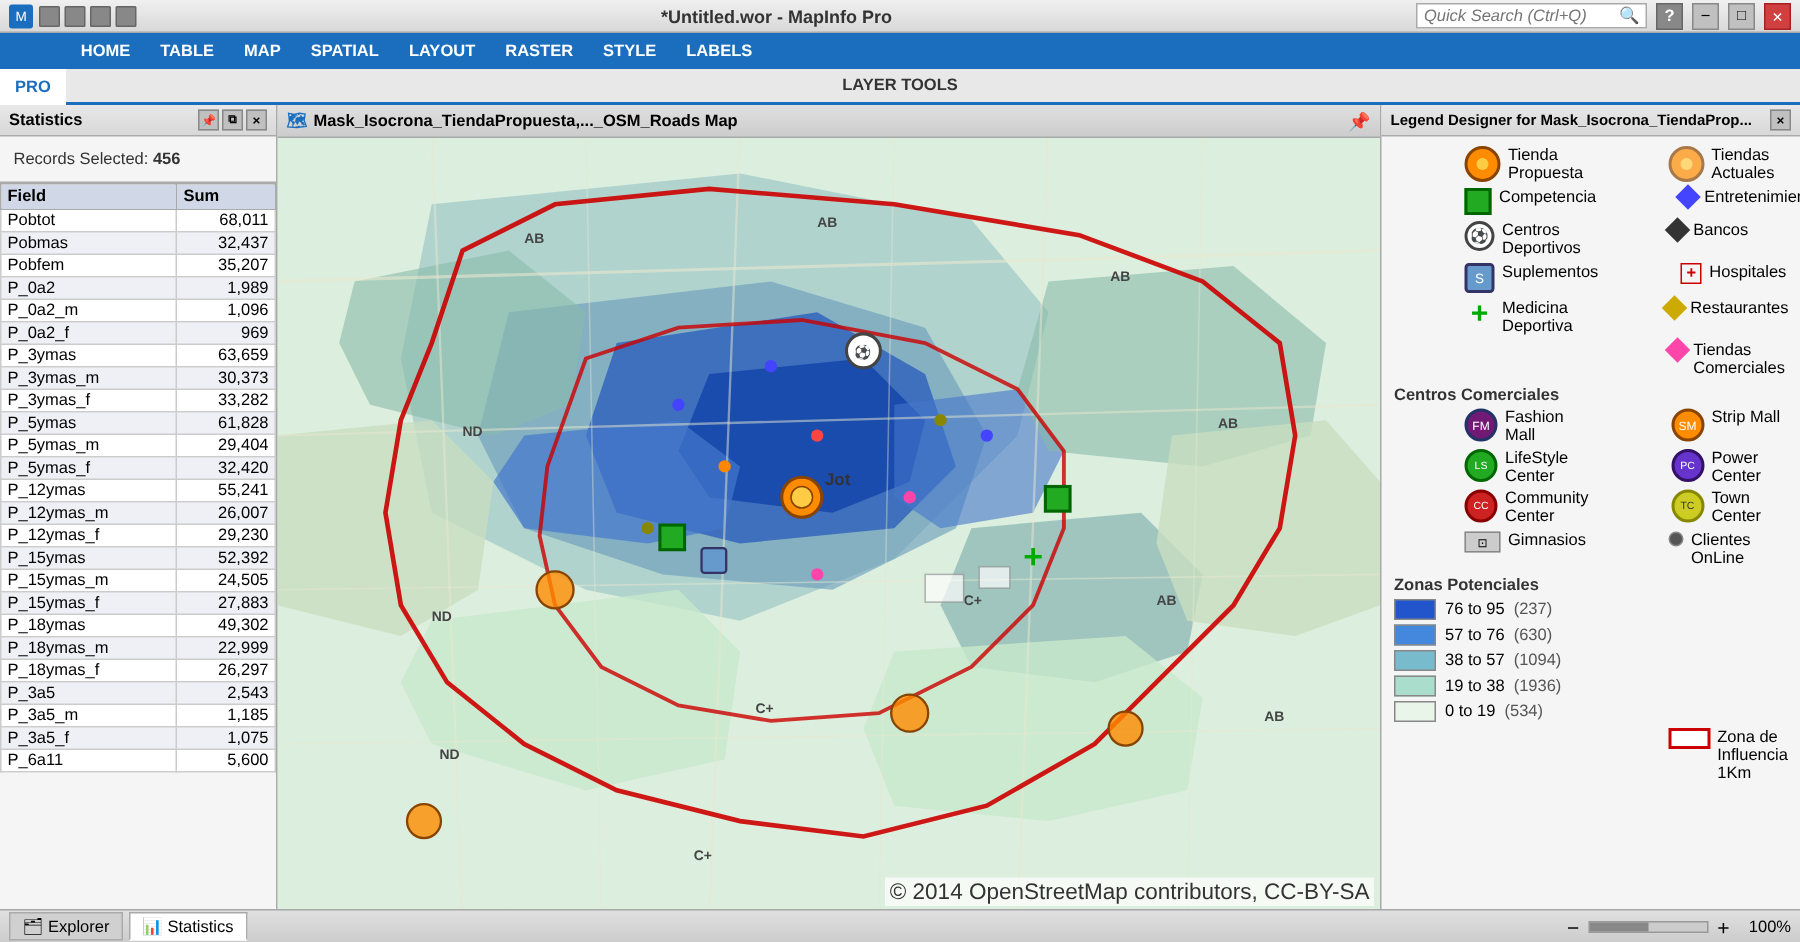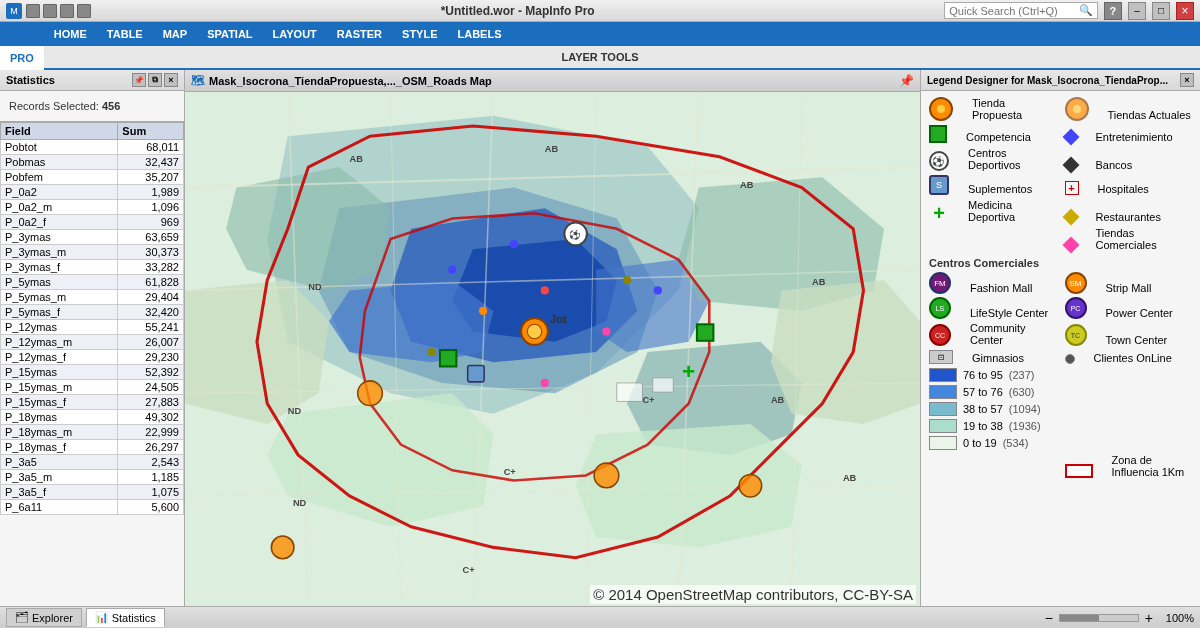--- a/index.html
+++ b/index.html
@@ -158,21 +158,21 @@
       font-weight: bold;
       color: #333;
       margin: 6px 0 3px 0;
     }
     .legend-two-col {
       display: grid;
       grid-template-columns: 1fr 1fr;
       gap: 3px 8px;
       margin-bottom: 4px;
     }
-    .legend-entry { display: flex; align-items: flex-end; gap: 19px; font-size: 11px; }
+    .legend-entry { display: flex; align-items: flex-start; gap: 5px; font-size: 11px; margin-left: 47px; }
     .legend-swatch { width: 18px; height: 18px; flex-shrink: 0; }
 
     
     .zonas-entry { display: flex; align-items: center; gap: 6px; margin-bottom: 3px; font-size: 11px; }
 
     
     #statusbar {
       height: 22px;
       background: linear-gradient(to bottom, #e0e0e0, #ccc);
       border-top: 1px solid #aaa;
@@ -213,21 +213,21 @@
     <div style="display:flex;gap:3px;">
       <div style="width:14px;height:14px;background:#888;border:1px solid #666;border-radius:1px;"></div>
       <div style="width:14px;height:14px;background:#888;border:1px solid #666;border-radius:1px;"></div>
       <div style="width:14px;height:14px;background:#888;border:1px solid #666;border-radius:1px;"></div>
       <div style="width:14px;height:14px;background:#888;border:1px solid #666;border-radius:1px;"></div>
     </div>
   </div>
   <div style="font-size:12px;color:#333;font-weight:bold;">*Untitled.wor - MapInfo Pro</div>
   <div style="display:flex;align-items:center;gap:6px;">
     <div style="display:flex;align-items:center;border:1px solid #aaa;background:white;padding:1px 4px;">
-      <input type="text" style="border: none; outline: none; font-size: 11px; width: 130px;" placeholder="Quick Search (Ctrl+Q)">
+      <input type="text" style="border: none; outline: none; font-size: 11px; width: 130px; font-style: italic;" placeholder="Quick Search (Ctrl+Q)">
       <span style="font-size:11px;color:#666;">🔍</span>
     </div>
     <span style="width:18px;height:18px;background:#888;border:1px solid #666;display:flex;align-items:center;justify-content:center;font-size:11px;cursor:pointer;color:white;font-weight:bold;">?</span>
     <span style="width:18px;height:18px;background:#c0c0c0;border:1px solid #888;display:flex;align-items:center;justify-content:center;font-size:11px;cursor:pointer;">−</span>
     <span style="width:18px;height:18px;background:#c0c0c0;border:1px solid #888;display:flex;align-items:center;justify-content:center;font-size:10px;cursor:pointer;">□</span>
     <span style="width:18px;height:18px;background:#d04040;border:1px solid #aa2020;display:flex;align-items:center;justify-content:center;font-size:12px;cursor:pointer;color:white;">×</span>
   </div>
 </div>
 
 <div id="menubar">
@@ -592,20 +592,21 @@
         <div class="legend-entry">
           <div style="width:24px;height:14px;background:#ccc;border:1px solid #888;display:flex;align-items:center;justify-content:center;font-size:8px;flex-shrink:0;">⊡</div>
           <span>Gimnasios</span>
         </div>
         <div class="legend-entry">
           <div style="width:10px;height:10px;background:#555;border-radius:50%;flex-shrink:0;border:1px solid #888;"></div>
           <span>Clientes OnLine</span>
         </div>
       </div>
 
+      <div class="legend-section">Zonas Potenciales</div>
 
       <div>
 
       <div class="zonas-entry">
     <div style="width:28px;height:14px;background:#2255cc;border:1px solid #888;flex-shrink:0;"></div>
     <span>76 to 95</span>
     <span style="color:#555;">(237)</span>
   </div>
           <div class="zonas-entry">
     <div style="width:28px;height:14px;background:#4488dd;border:1px solid #888;flex-shrink:0;"></div>

